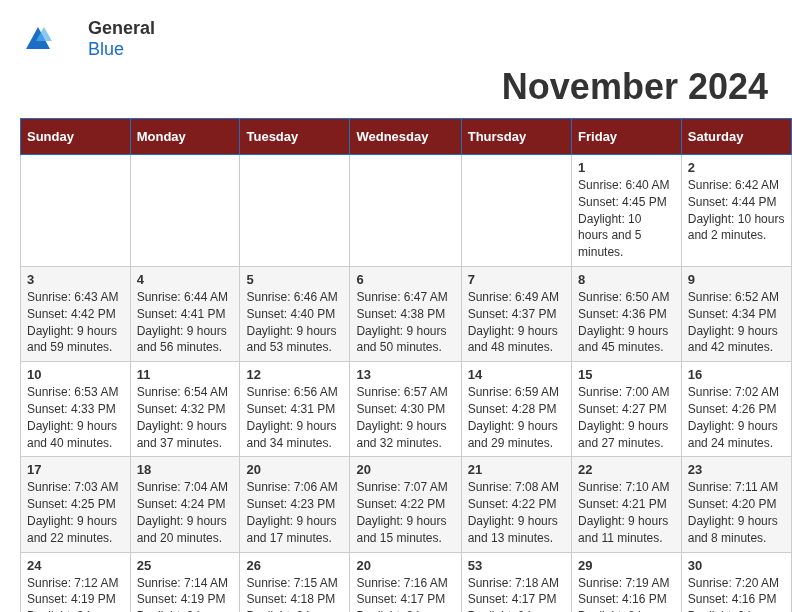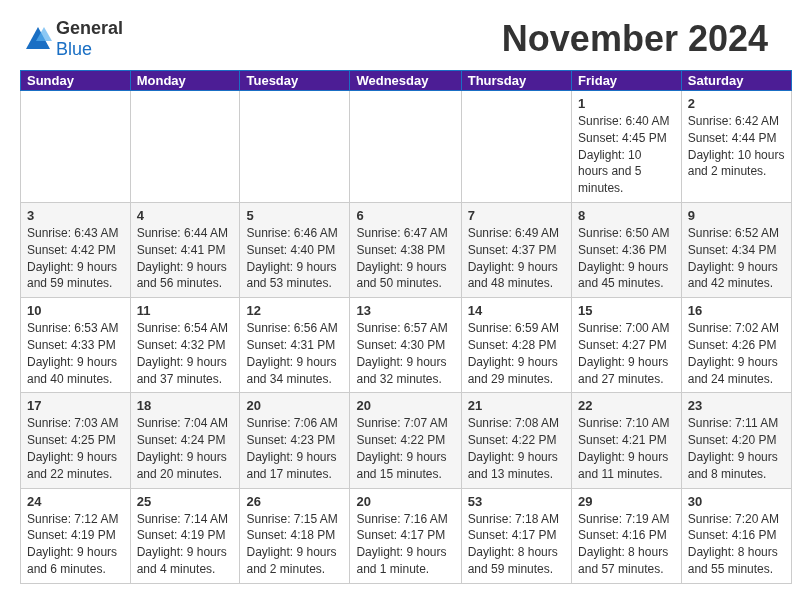--- a/index.html
+++ b/index.html
@@ -1,27 +1,27 @@
 <!DOCTYPE html>
 <html><head>
   <meta charset="utf-8">
   <style>
     * { box-sizing: border-box; margin: 0; padding: 0; }
     body { font-family: Arial, sans-serif; background: #fff; width: 792px; min-height: 612px; }
     .header { display: flex; justify-content: space-between; align-items: flex-start; padding: 18px 24px 10px 24px; }
-    .logo { display: flex; align-items: center; }
+    .logo { display: flex; align-items: center; gap: 32px; }
     .logo-text { display: flex; flex-direction: column; }
     .logo-general { font-size: 18px; font-weight: bold; color: #333; }
     .logo-blue { font-size: 18px; font-weight: normal; color: #1a6fc4; }
     .logo-icon { width: 28px; height: 28px; margin-right: 4px; }
-    .title-block { text-align: left; }
+    .title-block { text-align: left; margin-top: 48px; }
     .month-title { font-size: 36px; font-weight: bold; color: #333; }
     .location { font-size: 16px; color: #555; }
     .calendar { width: 100%; border-collapse: collapse; margin: 0 10px; }
-    .calendar th { background: #4c1d95; color: #fff; padding: 2px 6px; font-size: 13px; font-weight: bold; text-align: left; border: 1px solid #1a6fc4; }
+    .calendar th { background: #7f1d1d; color: #fff; padding: 10px 6px; font-size: 13px; font-weight: bold; text-align: left; border: 1px solid #1a6fc4; }
     .calendar td { border: 1px solid #ccc; vertical-align: top; padding: 5px 6px; width: 113px; min-height: 80px; font-size: 11px; color: #333; background: #fff; }
     .calendar td.alt { background: #f5f5f5; }
     .day-num { font-size: 13px; font-weight: bold; margin-bottom: 2px; }
     .day-info { font-size: 12px; line-height: 1.4; color: #333; }
     .calendar-wrapper { padding: 0 10px 10px 10px; }
     tr { }
   </style>
 </head>
 <body>
 

